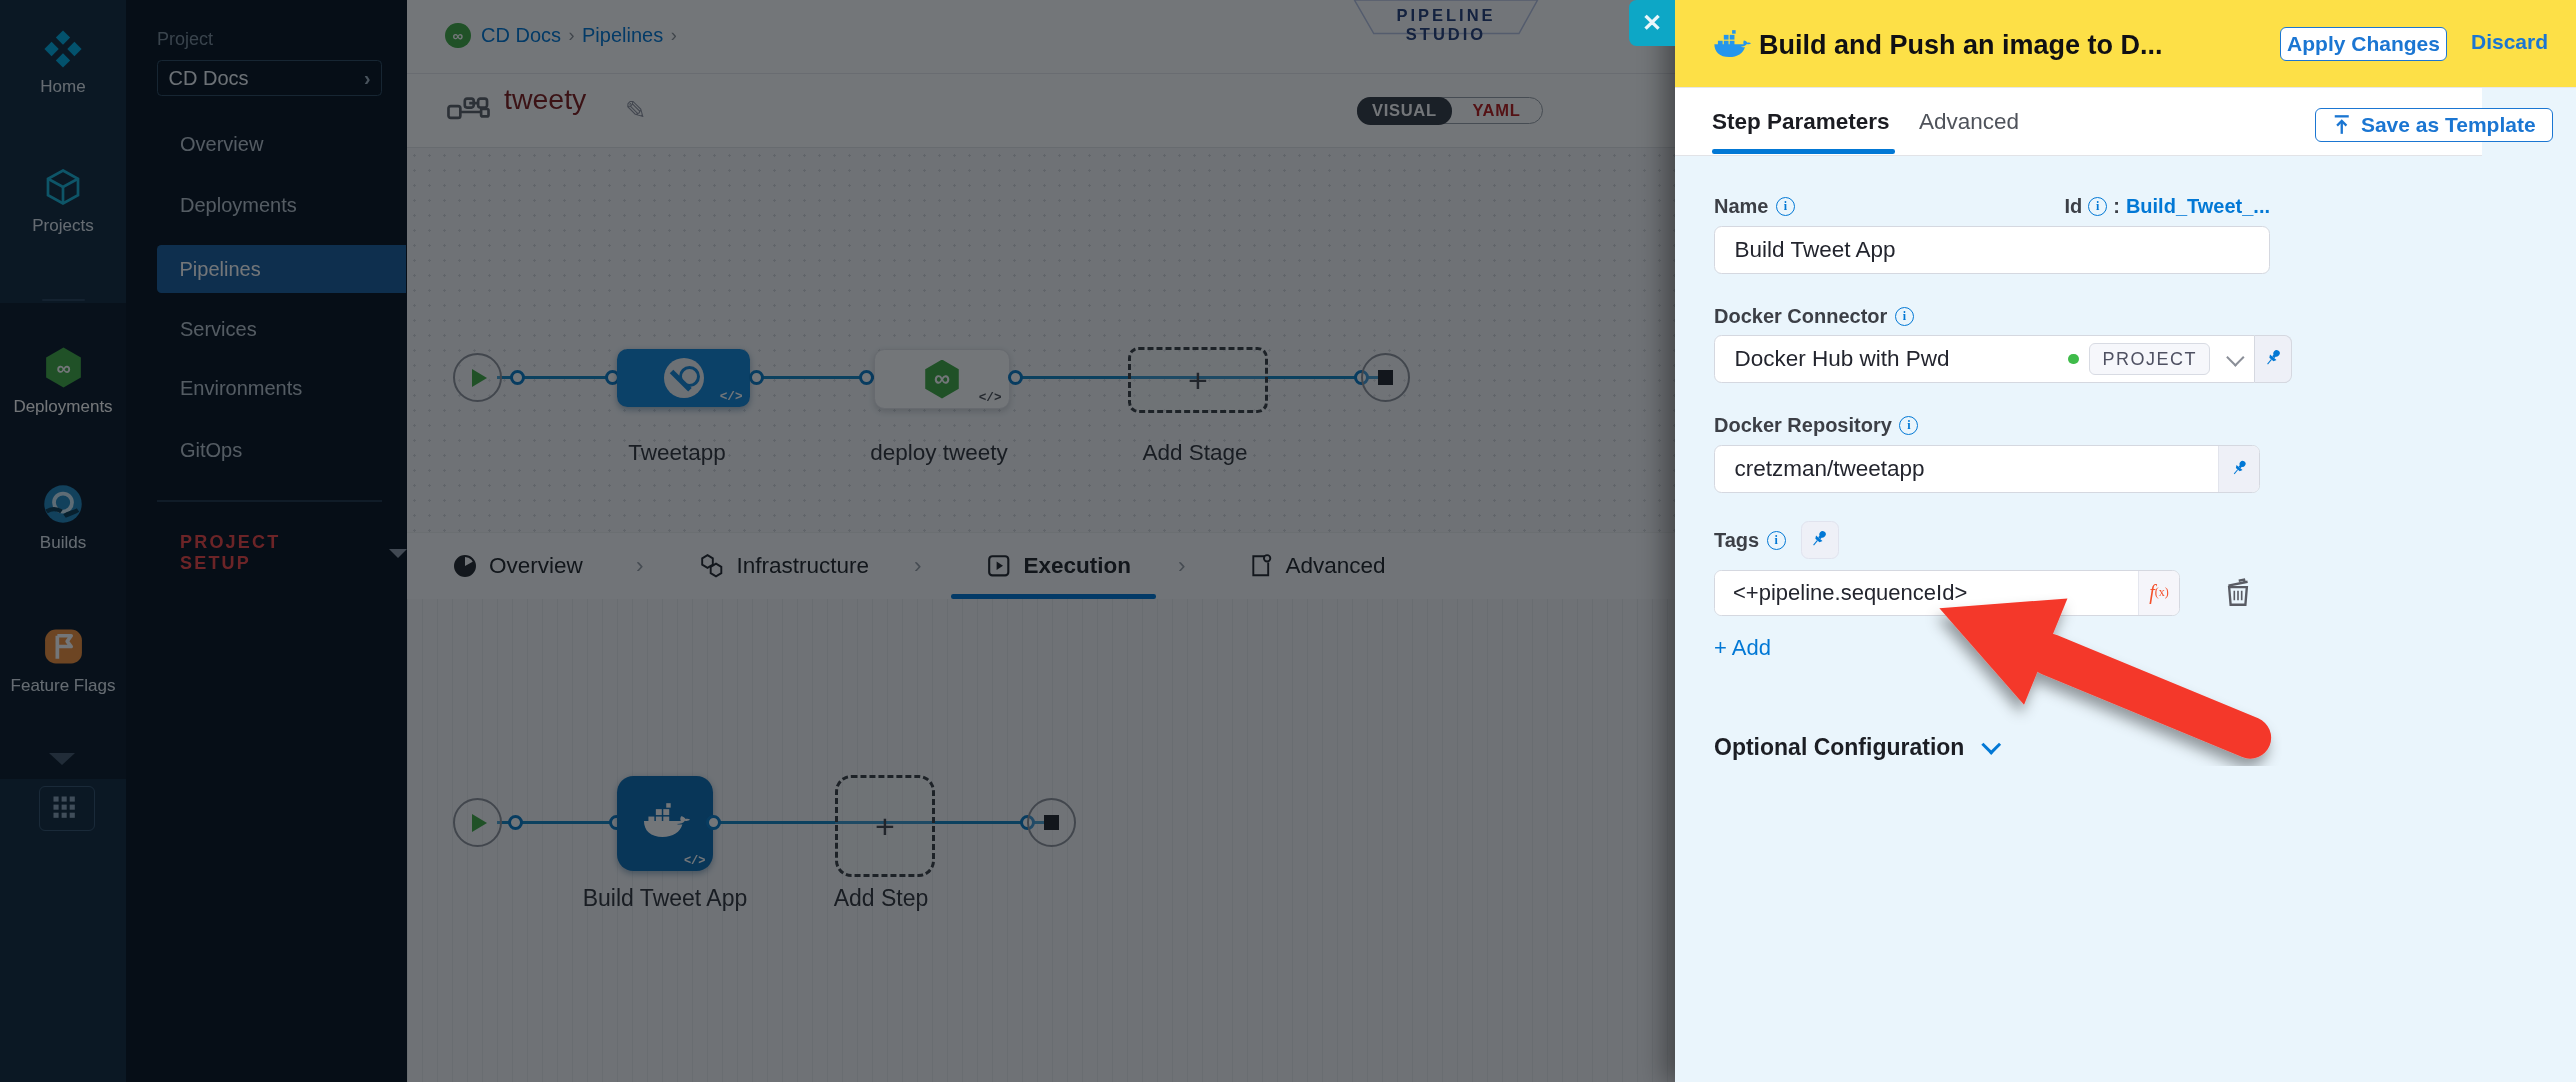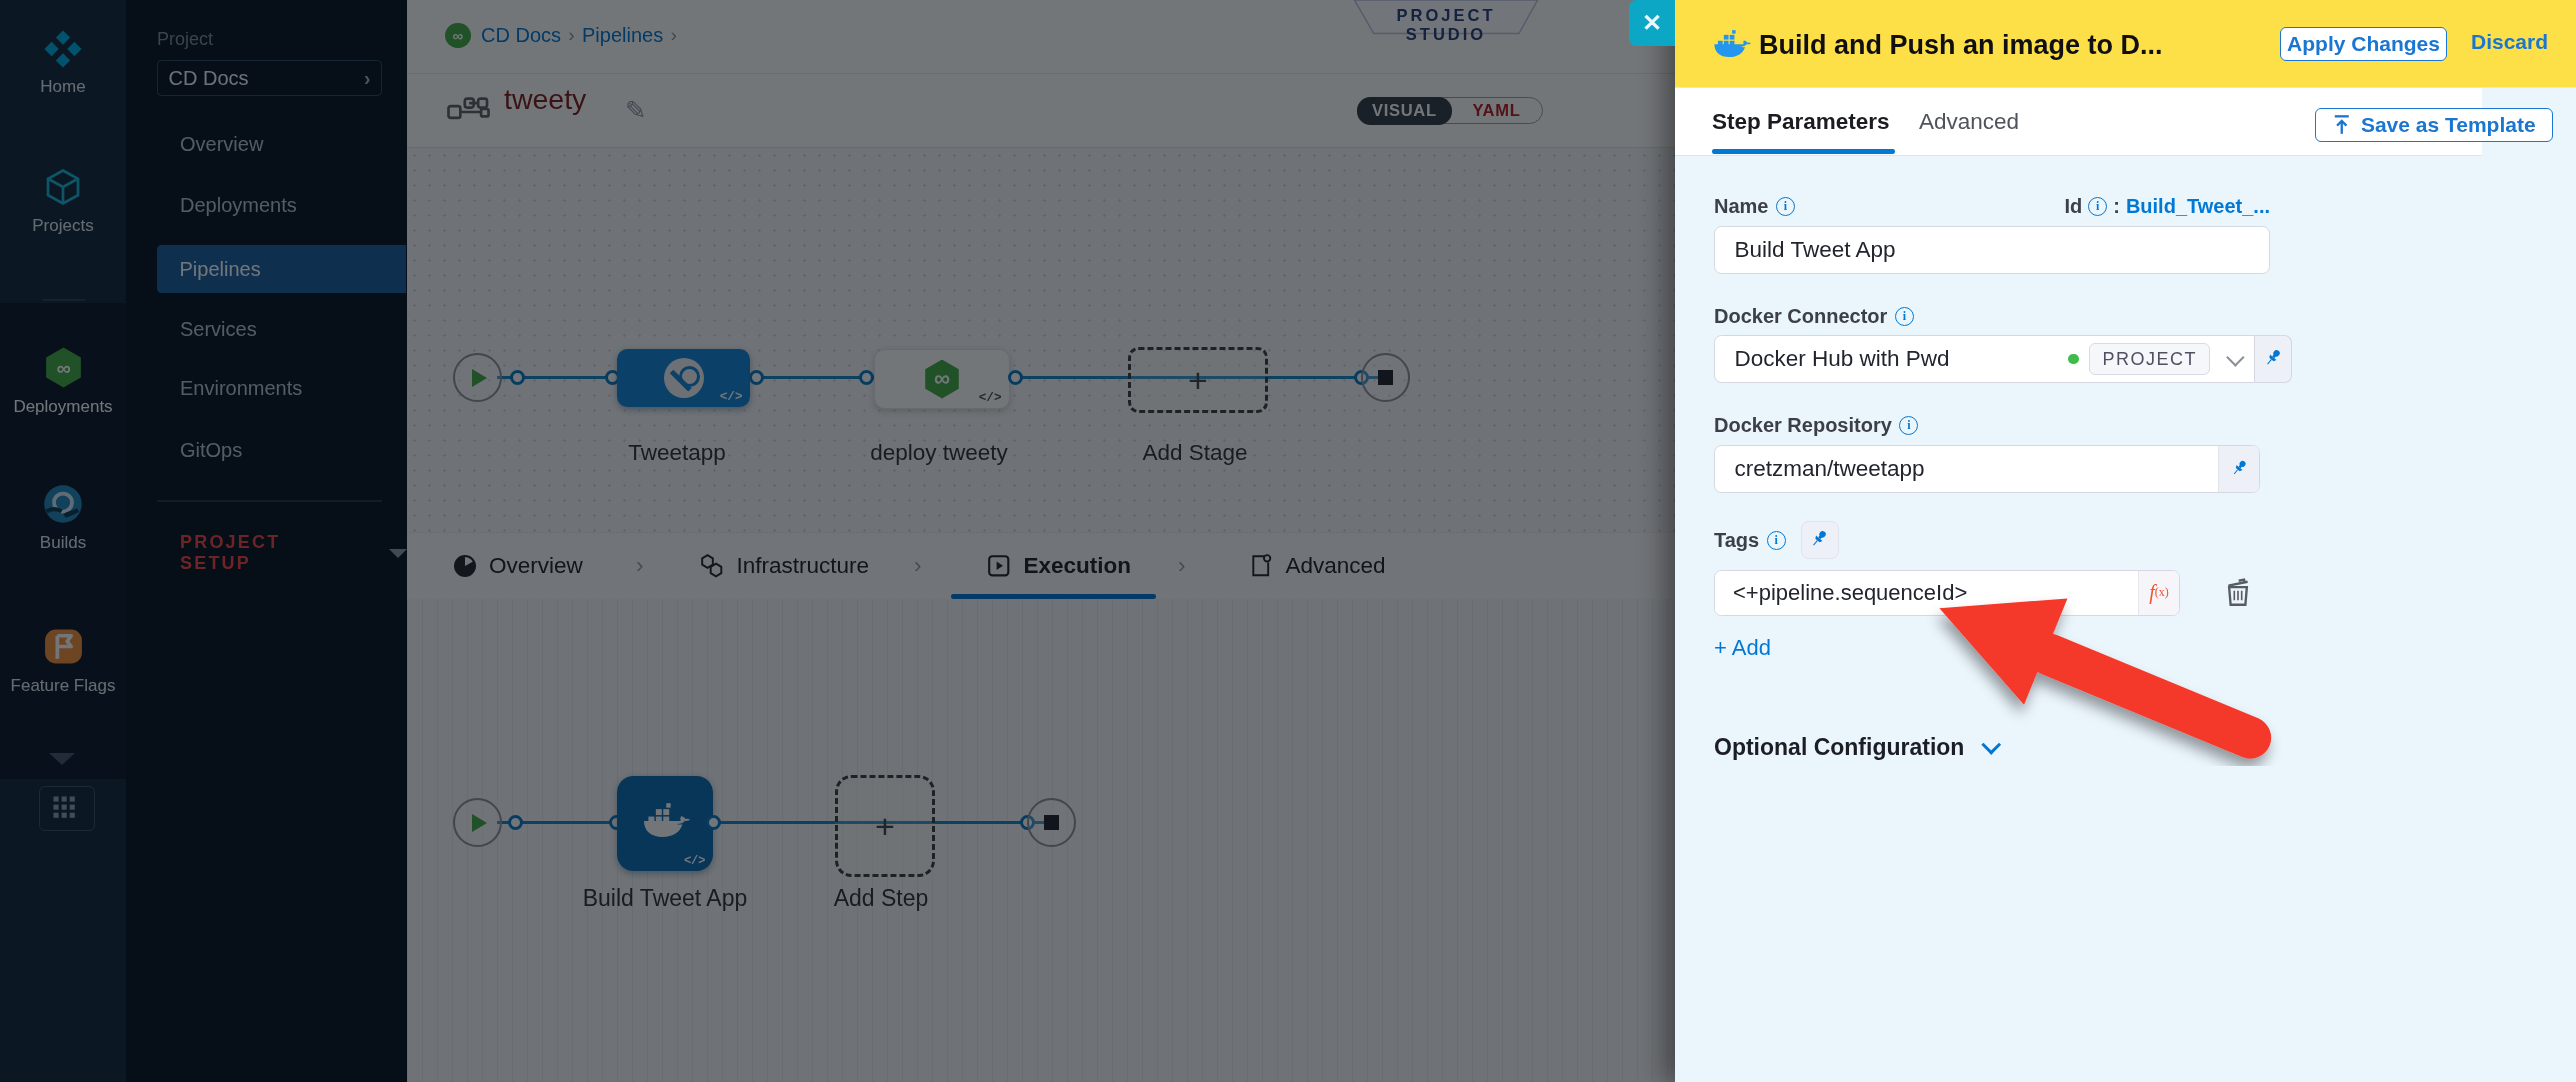--- a/index.html
+++ b/index.html
@@ -400,21 +400,21 @@
         </div>
       <div class="node-label" style="left:258px;top:286px;font-size:23px;">Build Tweet App</div>
       <div class="node-label" style="left:474px;top:286px;font-size:23px;">Add Step</div>
     </div>
   </div>
 
   <div class="studio-badge">
     <svg width="186" height="35" viewBox="0 0 248 47">
         <path d="M1 0h246l-25 45H27z" fill="#fcfdff" stroke="#b9c4e4" stroke-width="2"></path>
       </svg>
-    <div class="txt">PROJECT STUDIO</div>
+    <div class="txt">PIPELINE STUDIO</div>
   </div>
 
   <div class="backdrop"></div>
 
   <div class="close-btn">
     <span>✕</span>
   </div>
 
   <div class="drawer">
     <div class="drawer-header">

